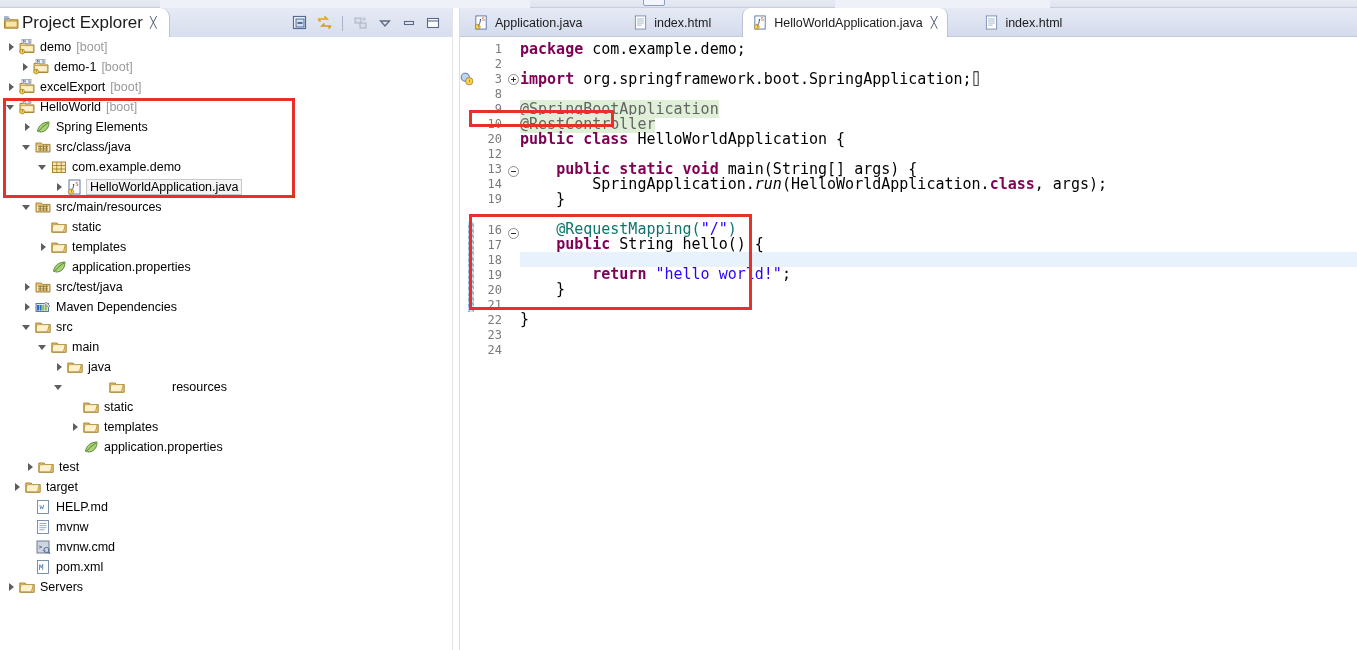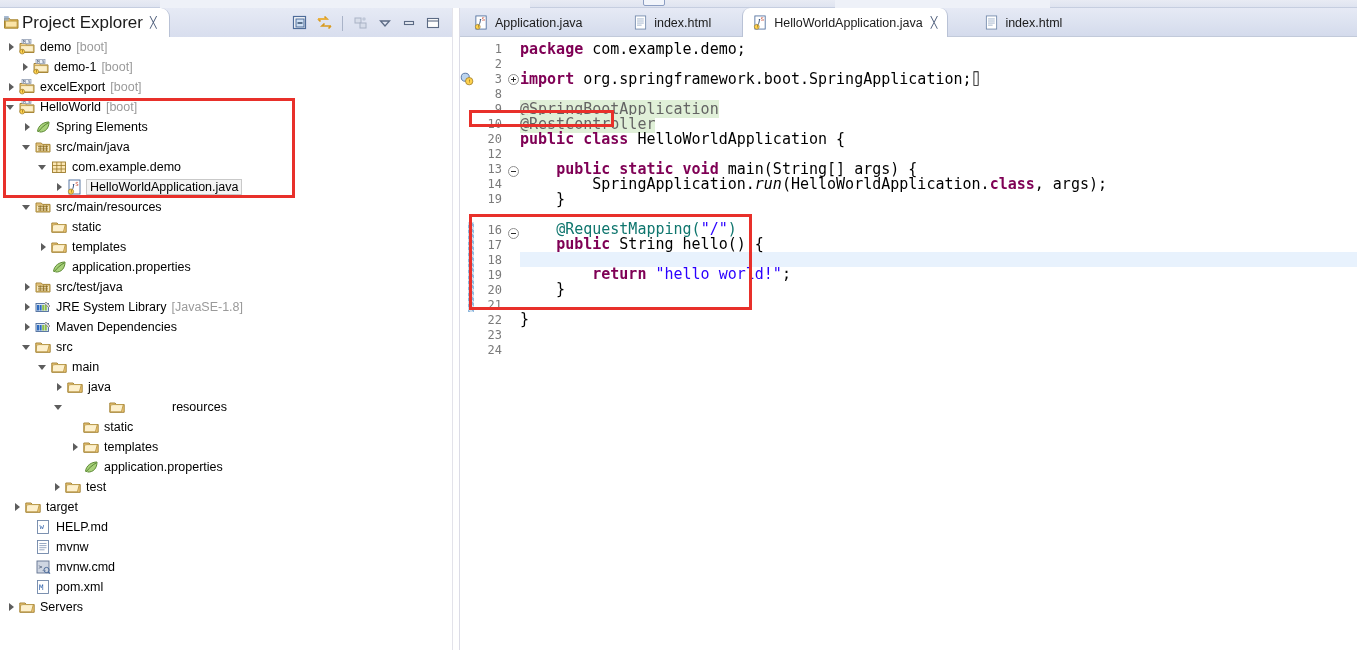--- a/index.html
+++ b/index.html
@@ -308,21 +308,21 @@
               <path d="M1.6 6.1 h12.8 v6.4 h-12.8 z" fill="#fcefc9" stroke="#b2913c" stroke-width="0.7"></path>
               <g stroke="#8a6a1e" stroke-width="0.8">
                 <line x1="3" y1="7.4" x2="13" y2="7.4"></line>
                 <line x1="3" y1="9.2" x2="13" y2="9.2"></line>
                 <line x1="3" y1="11" x2="13" y2="11"></line>
                 <line x1="5.2" y1="6.4" x2="5.2" y2="12"></line>
                 <line x1="8.5" y1="6.4" x2="8.5" y2="12"></line>
                 <line x1="11.5" y1="6.4" x2="11.5" y2="12"></line>
               </g>
             </svg></span>
-          <span class="tlabel">src/main/java</span>
+          <span class="tlabel">src/class/java</span>
         </div>
         <div class="trow" style="padding-left: 38px;">
           <span class="twist open"></span>
           <span class="ticon"><svg viewBox="0 0 16 16" width="16" height="16">
               <rect x="1.5" y="3" width="13" height="10.5" fill="#fbe6b4" stroke="#9c7b2a" stroke-width="0.9"></rect>
               <g stroke="#9c7b2a" stroke-width="0.8">
                 <line x1="1.5" y1="6.5" x2="14.5" y2="6.5"></line>
                 <line x1="1.5" y1="10" x2="14.5" y2="10"></line>
                 <line x1="5.8" y1="3" x2="5.8" y2="13.5"></line>
                 <line x1="10.2" y1="3" x2="10.2" y2="13.5"></line>
@@ -404,37 +404,20 @@
               <g fill="#2f6bbf">
                 <rect x="2" y="6" width="2" height="5.5"></rect>
                 <rect x="4.6" y="6" width="2" height="5.5"></rect>
               </g>
               <g fill="#8fbf4d">
                 <rect x="7.2" y="6" width="2" height="5.5"></rect>
                 <rect x="9.8" y="6" width="2" height="5.5"></rect>
               </g>
               <path d="M11 3 l4 4 l-1.5 1.5 l-4 -4 z" fill="#d7d7d7" stroke="#7a7a7a" stroke-width="0.7"></path>
             </svg></span>
-          <span class="tlabel">JRE System Library</span>
-          <span class="tsuffix">[JavaSE-1.8]</span>
-        </div>
-        <div class="trow" style="padding-left: 22px;">
-          <span class="twist closed"></span>
-          <span class="ticon"><svg viewBox="0 0 16 16" width="16" height="16">
-              <rect x="1" y="4.5" width="12.5" height="8" fill="#d9e4f2" stroke="#4a6a9a" stroke-width="0.9"></rect>
-              <g fill="#2f6bbf">
-                <rect x="2" y="6" width="2" height="5.5"></rect>
-                <rect x="4.6" y="6" width="2" height="5.5"></rect>
-              </g>
-              <g fill="#8fbf4d">
-                <rect x="7.2" y="6" width="2" height="5.5"></rect>
-                <rect x="9.8" y="6" width="2" height="5.5"></rect>
-              </g>
-              <path d="M11 3 l4 4 l-1.5 1.5 l-4 -4 z" fill="#d7d7d7" stroke="#7a7a7a" stroke-width="0.7"></path>
-            </svg></span>
           <span class="tlabel">Maven Dependencies</span>
         </div>
         <div class="trow" style="padding-left: 22px;">
           <span class="twist open"></span>
           <span class="ticon"><svg viewBox="0 0 16 16" width="16" height="16">
               <path d="M0.8 4 h5.3 l1.3 1.5 h7.8 v7.8 h-14.4 z" fill="#f0c878" stroke="#9c7b2a" stroke-width="0.9"></path>
               <path d="M1.6 6.2 C2.6 6.2 3 5.6 4 5.6 h10.3 l-1.9 7.2 h-11.1 z" fill="#fdf0cd" stroke="#b2913c" stroke-width="0.8"></path>
             </svg></span>
           <span class="tlabel">src</span>
         </div>
@@ -479,21 +462,21 @@
           <span class="tlabel">templates</span>
         </div>
         <div class="trow" style="padding-left: 70px;">
           <span class="twist "></span>
           <span class="ticon"><svg viewBox="0 0 16 16" width="16" height="16">
               <path d="M2.5 12.5 C3 6.5 8.5 3 14 3 C14 9 10.5 13.5 4.5 13" fill="#a8d17a" stroke="#5d8a35" stroke-width="1"></path>
               <path d="M3 13 C6 9 9.5 6 13 4" fill="none" stroke="#4d7a2a" stroke-width="0.9"></path>
             </svg></span>
           <span class="tlabel">application.properties</span>
         </div>
-        <div class="trow" style="padding-left: 52px;">
+        <div class="trow" style="padding-left: 25px;">
           <span class="twist closed"></span>
           <span class="ticon"><svg viewBox="0 0 16 16" width="16" height="16">
               <path d="M0.8 4 h5.3 l1.3 1.5 h7.8 v7.8 h-14.4 z" fill="#f0c878" stroke="#9c7b2a" stroke-width="0.9"></path>
               <path d="M1.6 6.2 C2.6 6.2 3 5.6 4 5.6 h10.3 l-1.9 7.2 h-11.1 z" fill="#fdf0cd" stroke="#b2913c" stroke-width="0.8"></path>
             </svg></span>
           <span class="tlabel">test</span>
         </div>
         <div class="trow" style="padding-left: 12px;">
           <span class="twist closed"></span>
           <span class="ticon"><svg viewBox="0 0 16 16" width="16" height="16">

